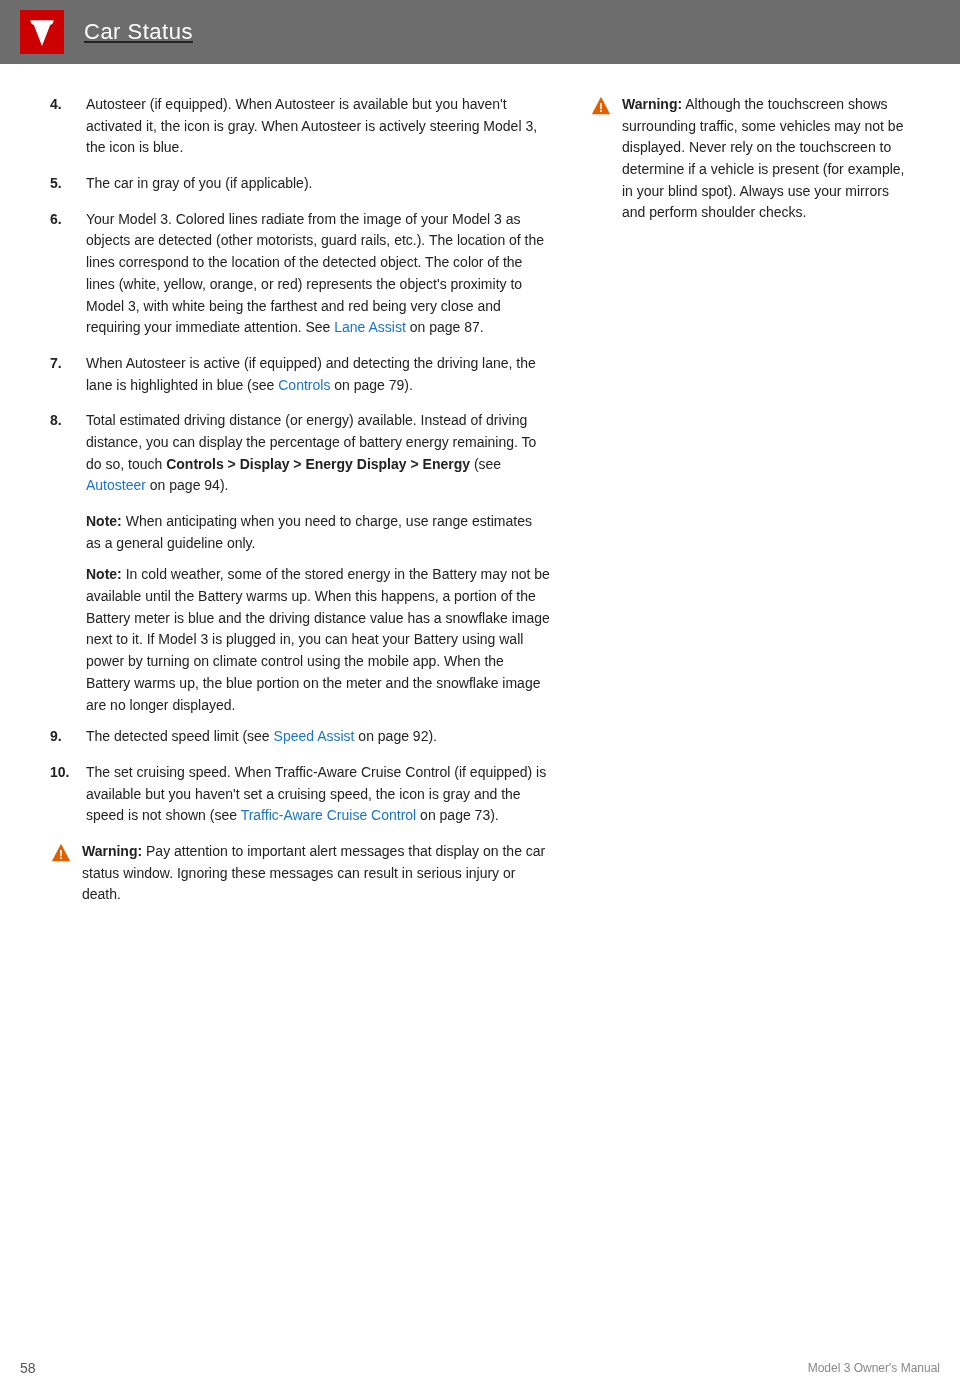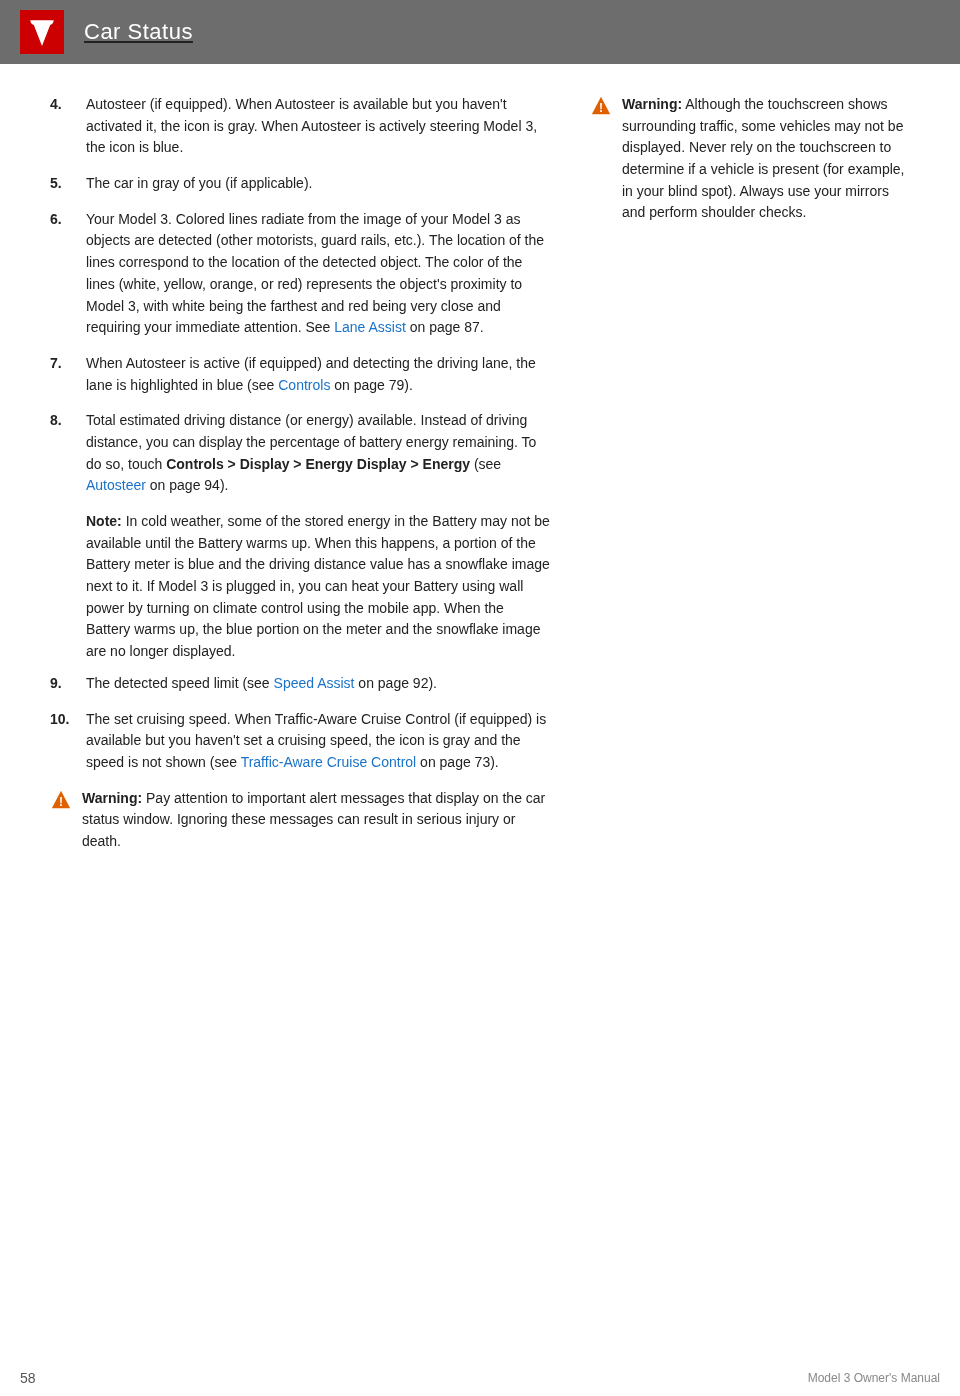--- a/index.html
+++ b/index.html
@@ -121,21 +121,21 @@
     }
 
     
     strong {
       font-weight: bold;
     }
 
     
     .footer {
       position: absolute;
-      bottom: 10px;
+      bottom: 20px;
       left: 0;
       right: 0;
       display: flex;
       justify-content: space-between;
       align-items: center;
       padding: 0 20px;
     }
     .footer-page {
       font-size: 14px;
       color: #555;
@@ -181,20 +181,23 @@
     <div class="list-item">
       <span class="list-num">7.</span>
       <span class="list-text">When Autosteer is active (if equipped) and detecting the driving lane, the lane is highlighted in blue (see <a href="#" class="link">Controls</a> on page 79).</span>
     </div>
 
     <div class="list-item">
       <span class="list-num">8.</span>
       <span class="list-text">Total estimated driving distance (or energy) available. Instead of driving distance, you can display the percentage of battery energy remaining. To do so, touch <strong>Controls &gt; Display &gt; Energy Display &gt; Energy</strong> (see <a href="#" class="link">Autosteer</a> on page 94).</span>
     </div>
 
+    <div class="note-block">
+      <span class="note-label">Note:</span><span> When anticipating when you need to charge, use range estimates as a general guideline only.</span>
+    </div>
 
     <div class="note-block">
       <span class="note-label">Note:</span><span> In cold weather, some of the stored energy in the Battery may not be available until the Battery warms up. When this happens, a portion of the Battery meter is blue and the driving distance value has a snowflake image next to it. If Model 3 is plugged in, you can heat your Battery using wall power by turning on climate control using the mobile app. When the Battery warms up, the blue portion on the meter and the snowflake image are no longer displayed.</span>
     </div>
 
     <div class="list-item">
       <span class="list-num">9.</span>
       <span class="list-text">The detected speed limit (see <a href="#" class="link">Speed Assist</a> on page 92).</span>
     </div>
 

